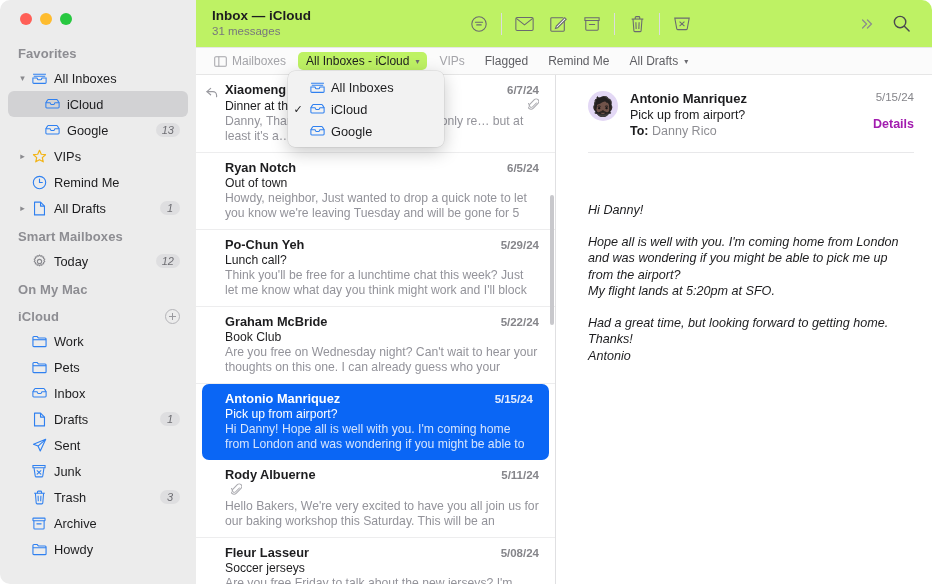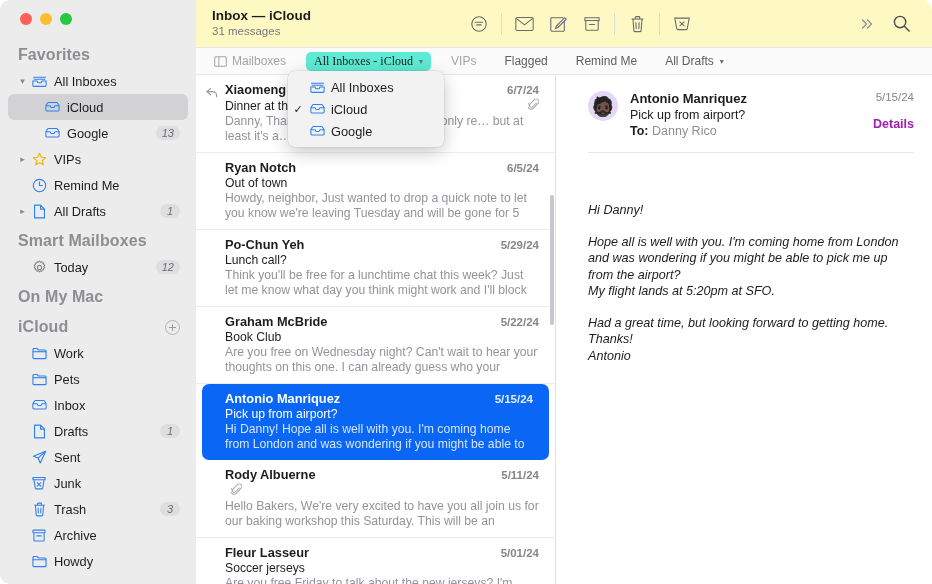--- a/index.html
+++ b/index.html
@@ -30,21 +30,21 @@
   .traffic {
     display: flex; align-items: center; gap: 8px;
     height: 38px; padding-left: 20px;
   }
   .tl { width: 12px; height: 12px; border-radius: 50%; }
   .tl.red { background: #ff5f57; }
   .tl.yellow { background: #febc2e; }
   .tl.green { background: #28c840; }
 
   .sb-section {
-    font-size: 16px; color: #8d8d92; font-weight: 600;
+    font-size: 13px; color: #8d8d92; font-weight: 600;
     padding: 8px 0 4px 18px; letter-spacing: 0.1px;
   }
   .sb-section-row {
     display: flex; align-items: center; justify-content: space-between;
     padding-right: 16px;
   }
   .plus-icon {
     width: 15px; height: 15px; border-radius: 50%;
     border: 1px solid #b4b4b8; position: relative; flex: 0 0 15px;
   }
@@ -75,21 +75,21 @@
     font-size: 11px; color: #6d6d72; background: #dedee0;
     border-radius: 9px; padding: 1px 6px; min-width: 20px;
     text-align: center; font-weight: 400; font-style: italic;
   }
 
   
   .main { flex: 1; display: flex; flex-direction: column; min-width: 0; }
 
   .toolbar {
     height: 48px; display: flex; align-items: center;
-    background: #fef9c3; padding: 0 14px 0 16px;
+    background: #bef264; padding: 0 14px 0 16px;
     border-bottom: 1px solid #e6e6e6;
   }
   .tb-title-wrap { display: flex; flex-direction: column; justify-content: center; }
   .tb-title { font-size: 13.5px; font-weight: 700; color: #1d1d1f; line-height: 16px; }
   .tb-sub { font-size: 11.5px; color: #77777c; line-height: 15px; }
   .tb-spacer { flex: 1; }
   .tb-btn {
     width: 34px; height: 30px; display: flex; align-items: center;
     justify-content: center; color: #6a6a6f;
   }
@@ -99,21 +99,21 @@
     height: 27px; display: flex; align-items: center;
     background: #fbfbfb; padding: 0 10px;
     border-bottom: 1px solid #e6e6e6; position: relative; z-index: 2;
   }
   .fav-item {
     display: flex; align-items: center; gap: 5px;
     font-size: 12px; color: #5e5e63; padding: 2px 8px;
     border-radius: 5px; white-space: nowrap;
   }
   .fav-item.dim { color: #a4a4a9; }
-  .fav-item.active { background: #5eead4; color: #1d1d1f; font-weight: 500; font-family: Liberation Serif, serif; }
+  .fav-item.active { background: #bef264; color: #1d1d1f; font-weight: 500; }
   .chev { font-size: 8px; color: #6b6b70; margin-left: 1px; }
 
   .content-row { flex: 1; display: flex; min-height: 0; gap: 10px; }
 
   
   .msglist {
     width: 360px; flex: 0 0 360px;
     border-right: 1px solid #e0e0e2;
     background: #ffffff; overflow: hidden; position: relative;
   }
@@ -448,21 +448,21 @@
       </div>
       <div class="tb-btn">
         <svg width="19" height="19" viewBox="0 0 20 20" fill="none" stroke="#4a4a4f" stroke-width="1.5">
           <circle cx="8.5" cy="8.5" r="6"></circle>
           <line x1="13" y1="13" x2="18" y2="18" stroke-linecap="round"></line>
         </svg>
       </div>
     </div>
 
     <div class="favbar">
-      <div id="favbar-items" style="display:flex;align-items:center;gap:12px;">
+      <div id="favbar-items" style="display:flex;align-items:center;gap:4px;">
           <div class="fav-item dim">
             <span style="display: flex;">
               <svg width="13" height="11" viewBox="0 0 14 12" fill="none" stroke="#a4a4a9" stroke-width="1.1">
                 <rect x=".7" y=".7" width="12.6" height="10.6" rx="1.3"></rect>
                 <line x1="5.2" y1=".7" x2="5.2" y2="11.3"></line>
               </svg>
             </span>
             <span>Mailboxes</span>
           </div>
           <div class="fav-item active">
@@ -553,21 +553,21 @@
               <div class="msg-subj">
                 <span class="clip-ico"><svg width="11" height="12" viewBox="0 0 11 13" fill="none" stroke="#a9a9ae" stroke-width="1.1" stroke-linecap="round">
                     <path d="M8.6 5.4 L4.6 9.5 a2 2 0 0 1-2.9-2.8 L6.4 1.8 a2.8 2.8 0 0 1 4 4 L5.4 11 a3.6 3.6 0 0 1-5.1-5.1"></path>
                   </svg></span>
               </div>
               <div class="msg-prev">Hello Bakers, We're very excited to have you all join us for our baking workshop this Saturday. This will be an ongoing serie…</div>
             </div>
             <div class="msg">
               <div class="msg-head">
                 <div class="msg-from">Fleur Lasseur</div>
-                <div class="msg-date">5/01/24</div>
+                <div class="msg-date">5/08/24</div>
               </div>
               <div class="msg-subj">
                 <span class="txt">Soccer jerseys</span>
               </div>
               <div class="msg-prev">Are you free Friday to talk about the new jerseys? I'm working on a logo that I think the team will love.</div>
             </div>
           </div>
         <div class="scrollbar"></div>
       </div>
 

